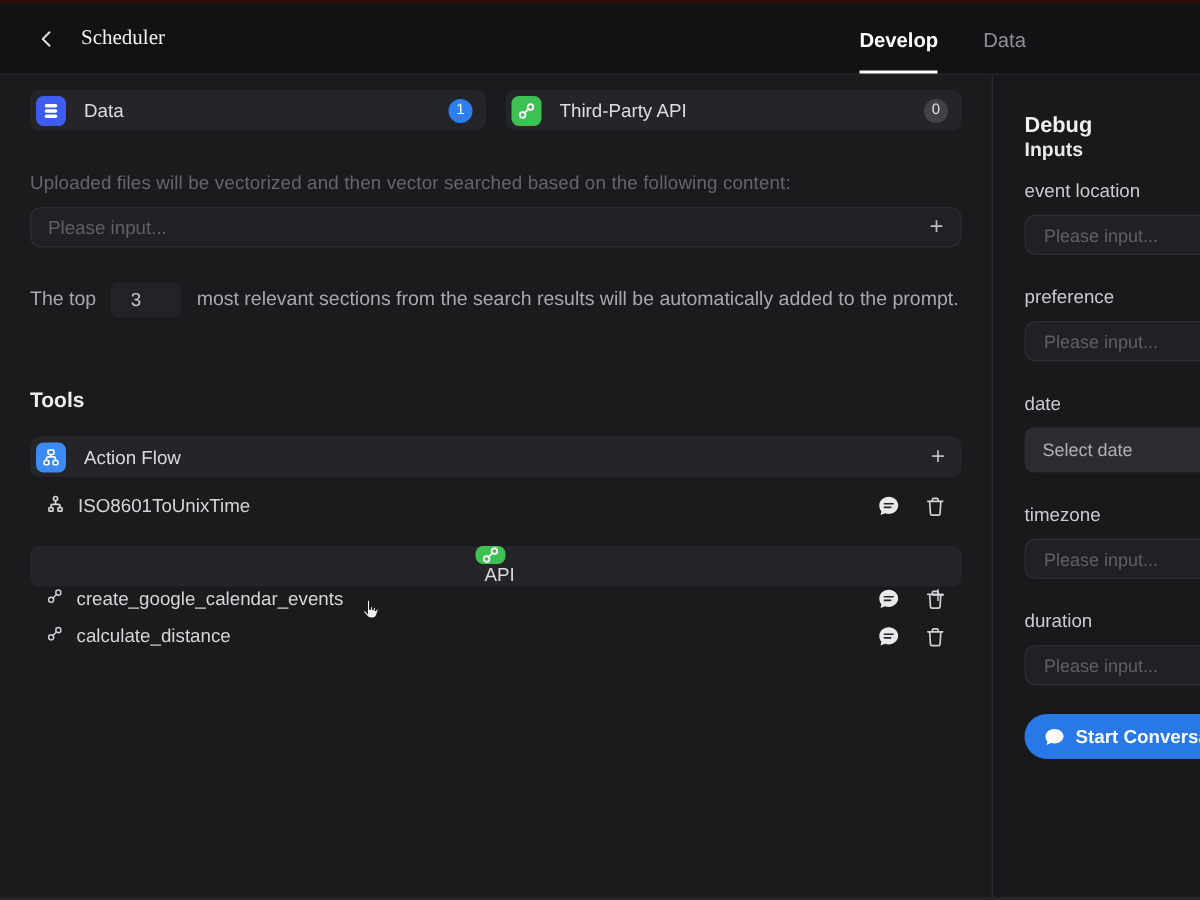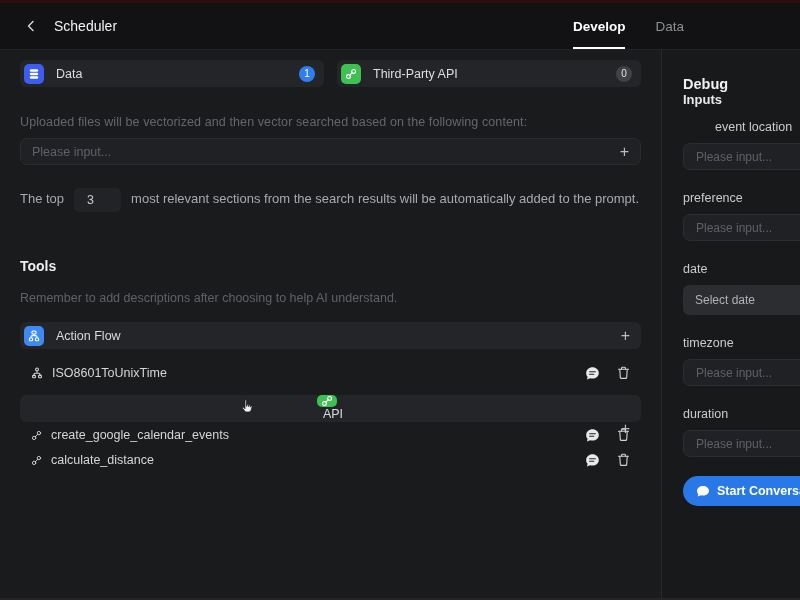--- a/index.html
+++ b/index.html
@@ -10,21 +10,21 @@
   }
   .top-strip { height:3px; background:#2b0e08; }
   .bottom-strip { position:absolute; left:0; bottom:0; width:800px; height:2px; background:#252527; }
 
   
   .header {
     height:47px; background:#121214; border-bottom:1px solid #222326;
     display:flex; align-items:stretch; padding-left:24px;
   }
   .back-btn { display:flex; align-items:center; cursor:pointer; margin-right:16px; }
-  .hdr-title { display:flex; align-items:center; font-size:14px; font-weight:500; color:#f0f1f2; }
+  .hdr-title { display:flex; align-items:center; font-size:14px; font-weight:500; color:#f0f1f2;font-family:Liberation Serif, serif; }
   .tabs { margin-left:auto; display:flex; gap:30px; padding-right:116px; }
   .tab { display:flex; align-items:center; font-size:13.5px; color:#8d9094; cursor:pointer; border-bottom:2px solid transparent; padding-top:2px; }
   .tab.active { color:#ffffff; font-weight:700; border-bottom-color:#ffffff; }
 
   
   .page-body { display:flex; height:548px; }
   .content { width:662px; padding:0 20px; border-right:1px solid #28292c; background:#1a1b1d; }
   .sidebar { width:138px; padding-left:21px; background:#18191b; }
 
   
@@ -62,31 +62,31 @@
   
   .tools-title { margin-top:46px; font-size:14px; font-weight:600; color:#eceded; }
   .tools-desc { margin-top:17px; font-size:12.5px; color:#5e6268; }
   .group-row {
     margin-top:17px; height:27px; background:#242528; border-radius:6px;
     display:flex; align-items:center; padding:0 11px 0 4px; cursor:pointer;
   }
   .group-row.second { margin-top:10px;flex-direction:column; }
   .g-label { margin-left:12px; font-size:12.5px; color:#d8dadc; }
   .group-row .plus-btn { margin-left:auto; }
-  .tool-row { height:24px; display:flex; align-items:center; padding:0 11px 0 11px; margin-top:12px; }
+  .tool-row { height:24px; display:flex; align-items:flex-start; padding:0 11px 0 11px; margin-top:12px; }
   .tool-row.sp { margin-top:1px; }
   .t-name { margin-left:9px; font-size:12.5px; color:#d4d6d8; }
   .t-actions { margin-left:auto; display:flex; align-items:center; gap:17px; }
   .icon-btn { cursor:pointer; display:flex; align-items:center; }
 
   
   .dbg-title { margin-top:26px; font-size:14.5px; font-weight:700; color:#f0f1f2; }
   .inputs-title { font-size:13px; font-weight:700; color:#e8e9ea; }
   .f-label { margin-top:21px; font-size:12.5px; color:#c9cbce; }
-  .f-label.first { margin-top:13px;margin-left:32px; }
+  .f-label.first { margin-top:13px; }
   .s-field { margin-top:9px; width:152px; height:27px; background:#202124; border:1px solid #2c2d31; border-radius:7px; display:flex; align-items:center; padding:0 12px; }
   .s-field input { width:100%; background:transparent; border:none; outline:none; font-family:"Liberation Sans",sans-serif; font-size:12px; color:#cfd1d4; }
   .s-field input::placeholder { color:#5d6167; }
   .s-field.date { height:30px; background:#2c2d30; border:none; border-radius:6px; }
   .s-field.date input::placeholder { color:#aeb1b6; }
   .start-btn {
     margin-top:19px; width:158px; height:30px; border-radius:15px; background:#2878e8;
     display:flex; align-items:center; gap:7px; padding:0 13px; cursor:pointer;
     color:#ffffff; font-size:12.5px; font-weight:700; white-space:nowrap; overflow:hidden;
   }
@@ -150,21 +150,20 @@
     <div class="gray-desc">Uploaded files will be vectorized and then vector searched based on the following content:</div>
 
     <div class="input-row">
       <input type="text" placeholder="Please input..." style="">
       <span class="plus-btn">+</span>
     </div>
 
     <div class="top-para"><span>The top</span><span class="mini-input">3</span><span>most relevant sections from the search results will be automatically added to the prompt.</span></div>
 
     <div class="tools-title">Tools</div>
-    <div class="tools-desc">Remember to add descriptions after choosing to help AI understand.</div>
 
     <div class="group-row">
       <span class="k-icon" style="background:#3d8bf2;">
         <svg width="12" height="12" viewBox="0 0 12 12">
             <g stroke="#fff" stroke-width="1.1" fill="none" stroke-linejoin="round">
               <rect x="4" y="1" width="4" height="3" rx="1"></rect>
               <path d="M6 4 v1.6 M3 8 V7 q0-1.4 1.5-1.4 h3 Q9 5.6 9 7 v1"></path>
               <rect x="1.4" y="8" width="3.2" height="2.8" rx="0.8"></rect>
               <rect x="7.4" y="8" width="3.2" height="2.8" rx="0.8"></rect>
             </g>

